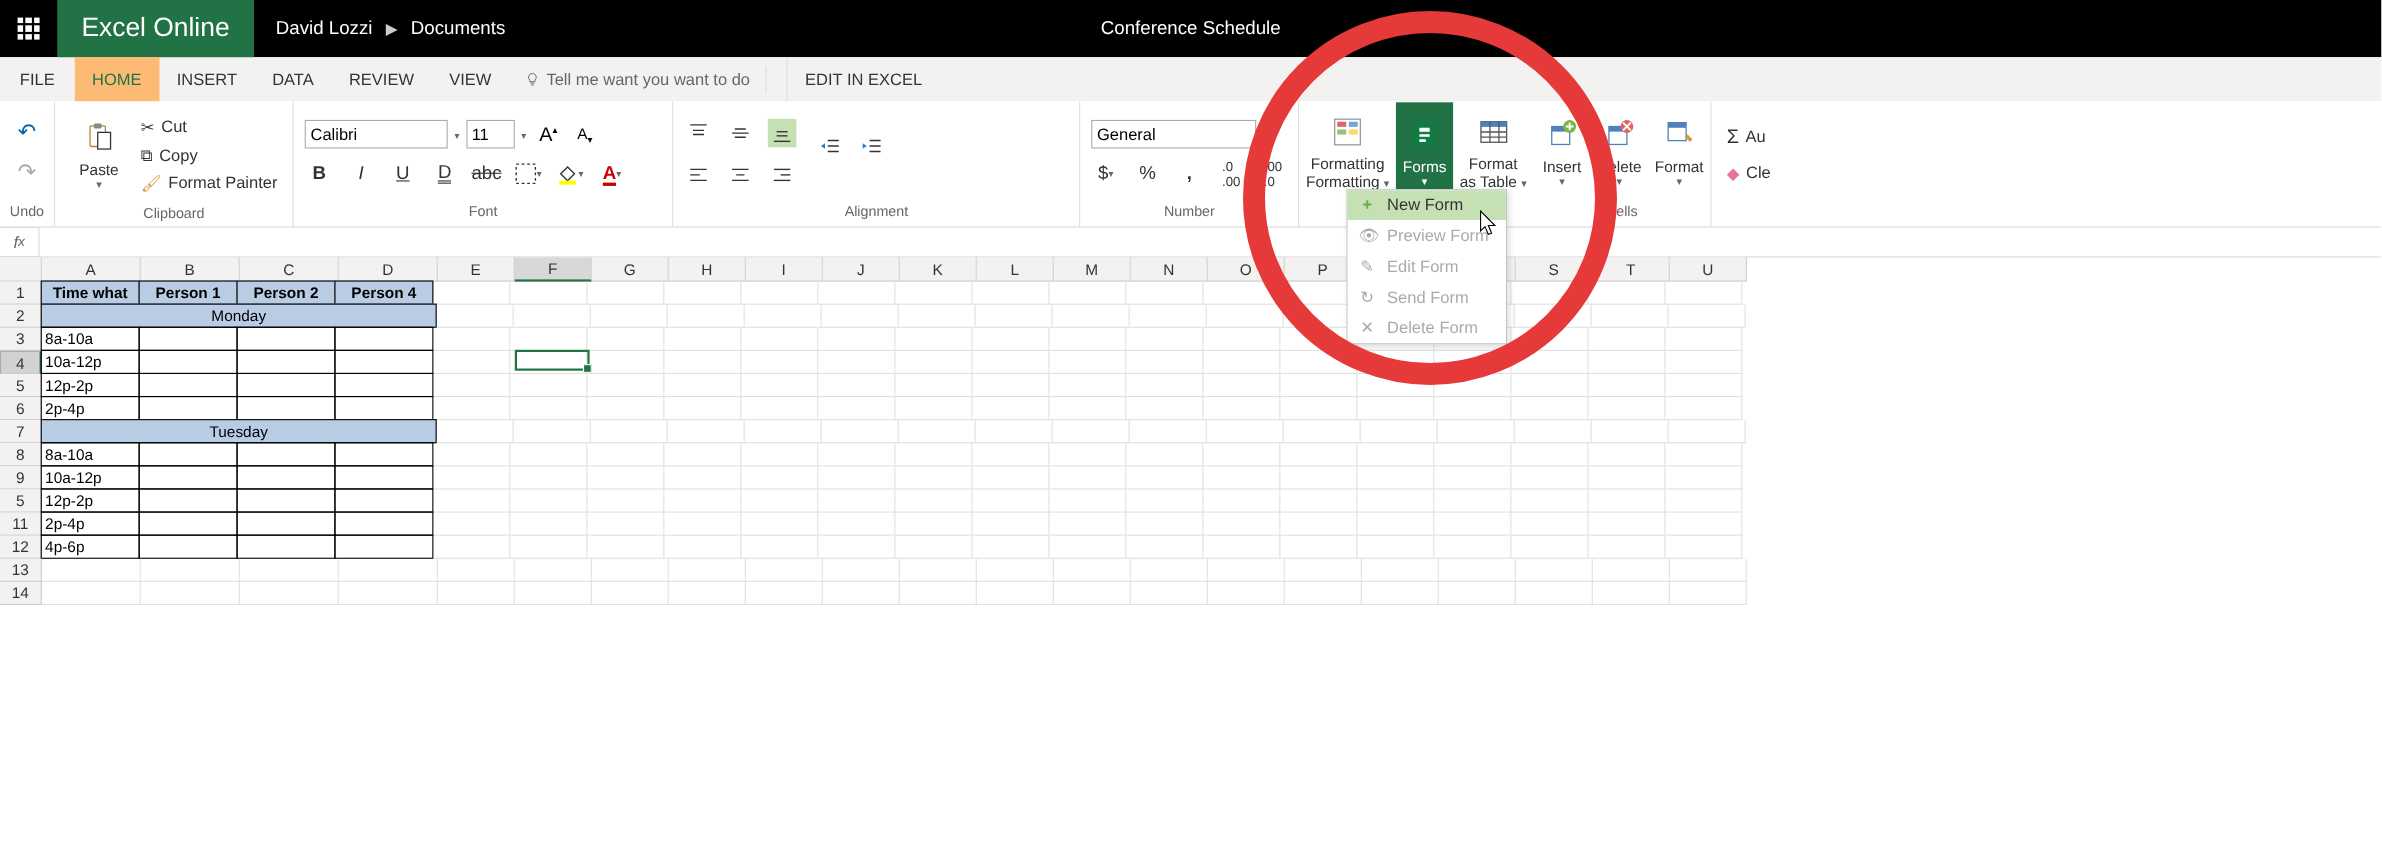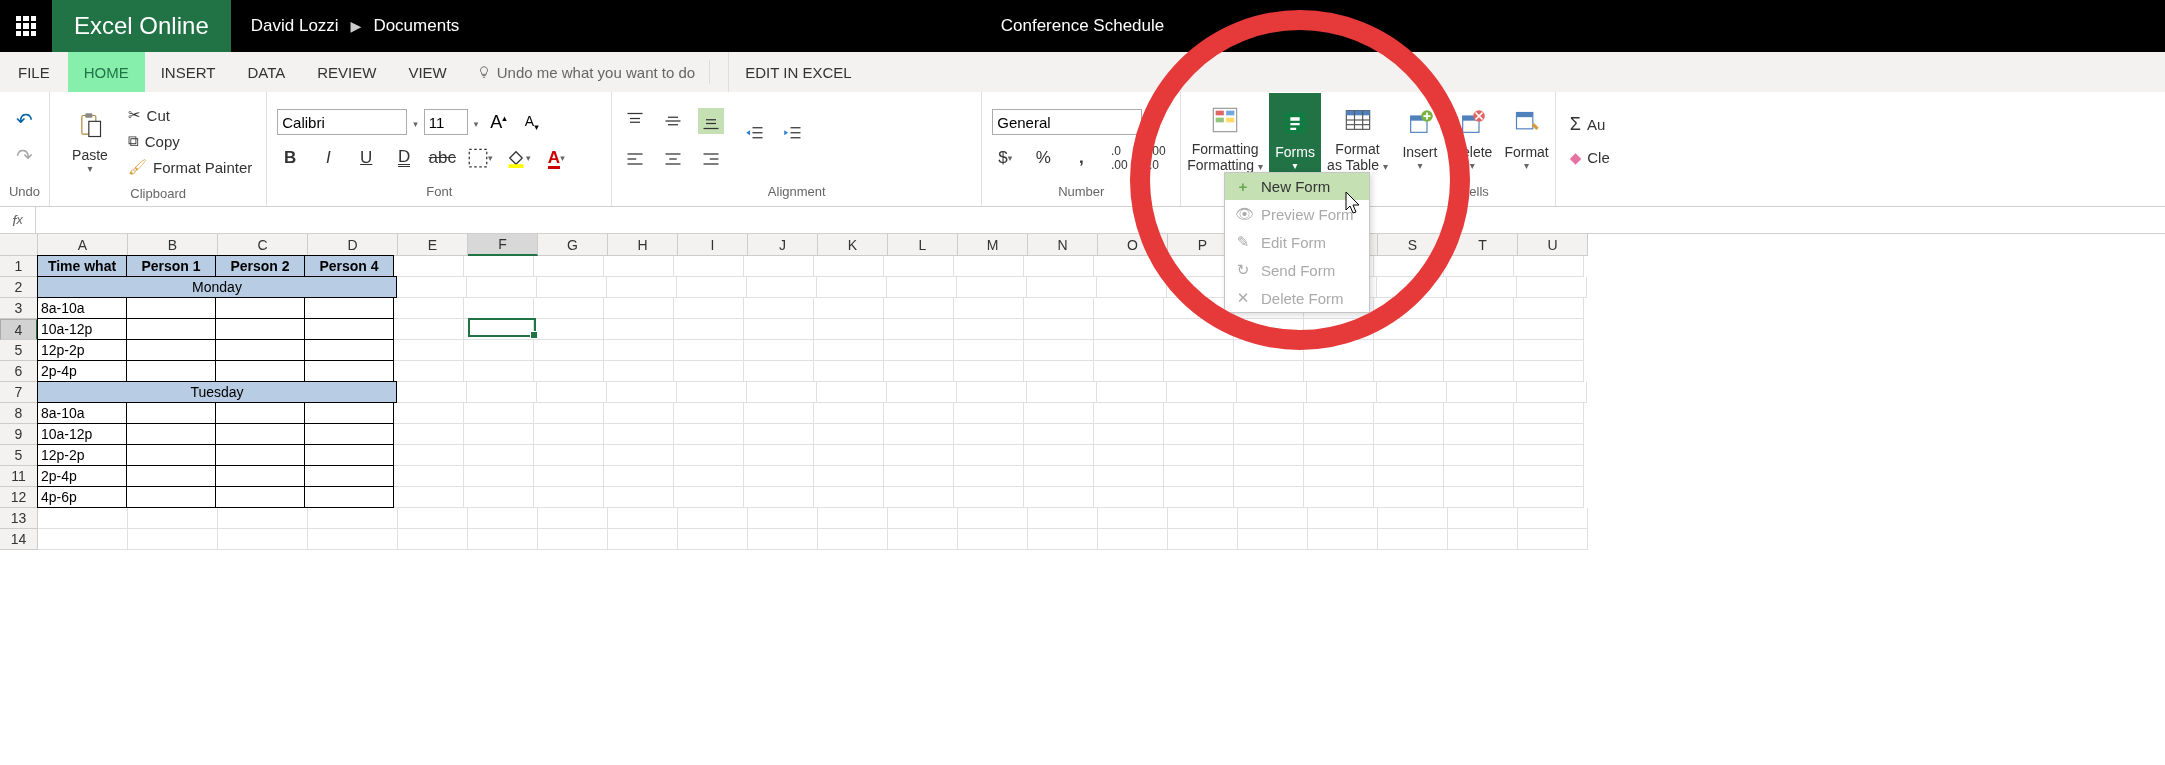--- a/index.html
+++ b/index.html
@@ -11,21 +11,21 @@
   .waffle-grid { width: 20px; height: 20px; display: grid; grid-template-columns: repeat(3,1fr); grid-template-rows: repeat(3,1fr); gap: 2px; }
   .waffle-grid span { background: #fff; }
   .app-brand { background: #217346; height: 52px; display: flex; align-items: center; padding: 0 22px; font-size: 24px; font-weight: 300; min-width: 170px; }
   .breadcrumb { padding-left: 20px; font-size: 17px; display: flex; align-items: center; gap: 12px; }
   .breadcrumb .chev { font-size: 14px; color: #ccc; }
   .doc-title { position: absolute; left: 50%; transform: translateX(-50%); font-size: 17px; color: #fff; }
 
   
   .tab-row { height: 40px; background: #f3f2f1; display: flex; align-items: stretch; font-size: 15px; color: #333; }
   .tab { padding: 0 16px; display: flex; align-items: center; cursor: pointer; }
-  .tab.active { background: #86efac; color: #217346; }
+  .tab.active { background: #fdba74; color: #217346; }
   .tab.file { color: #333; padding: 0 18px; }
   .tellme { display: flex; align-items: center; gap: 6px; color: #666; padding: 0 14px; }
   .tellme svg { width: 14px; height: 14px; }
   .edit-excel { padding: 0 16px; display: flex; align-items: center; color: #333; margin-left: 18px; border-left: 1px solid #ddd; }
   .tab-sep { width: 1px; background: #ddd; margin: 8px 0; }
 
   
   .ribbon { height: 115px; background: #fff; border-bottom: 1px solid #d0d0d0; display: flex; }
   .group { border-right: 1px solid #e0e0e0; display: flex; flex-direction: column; }
   .group-body { flex: 1; display: flex; align-items: center; padding: 4px 10px 0 10px; }
@@ -122,21 +122,21 @@
   <div class="tab file">FILE</div>
   <div class="tab active">HOME</div>
   <div class="tab">INSERT</div>
   <div class="tab">DATA</div>
   <div class="tab">REVIEW</div>
   <div class="tab">VIEW</div>
   <div class="tellme">
     <svg viewBox="0 0 24 24">
         <path fill="none" stroke="#666" stroke-width="1.5" d="M9 18h6M10 21h4M12 3a6 6 0 00-4 10.5V16h8v-2.5A6 6 0 0012 3z"></path>
       </svg>
-    <span>Undo me what you want to do</span>
+    <span>Tell me want you want to do</span>
   </div>
   <div class="tab-sep"></div>
   <div class="edit-excel">EDIT IN EXCEL</div>
 </div>
 
 <div class="ribbon">
 
   <div class="group" style="min-width:50px">
     <div class="group-body undo-col">
       <span style="cursor:pointer;font-size:20px;color:#0a64a4">↶</span>

